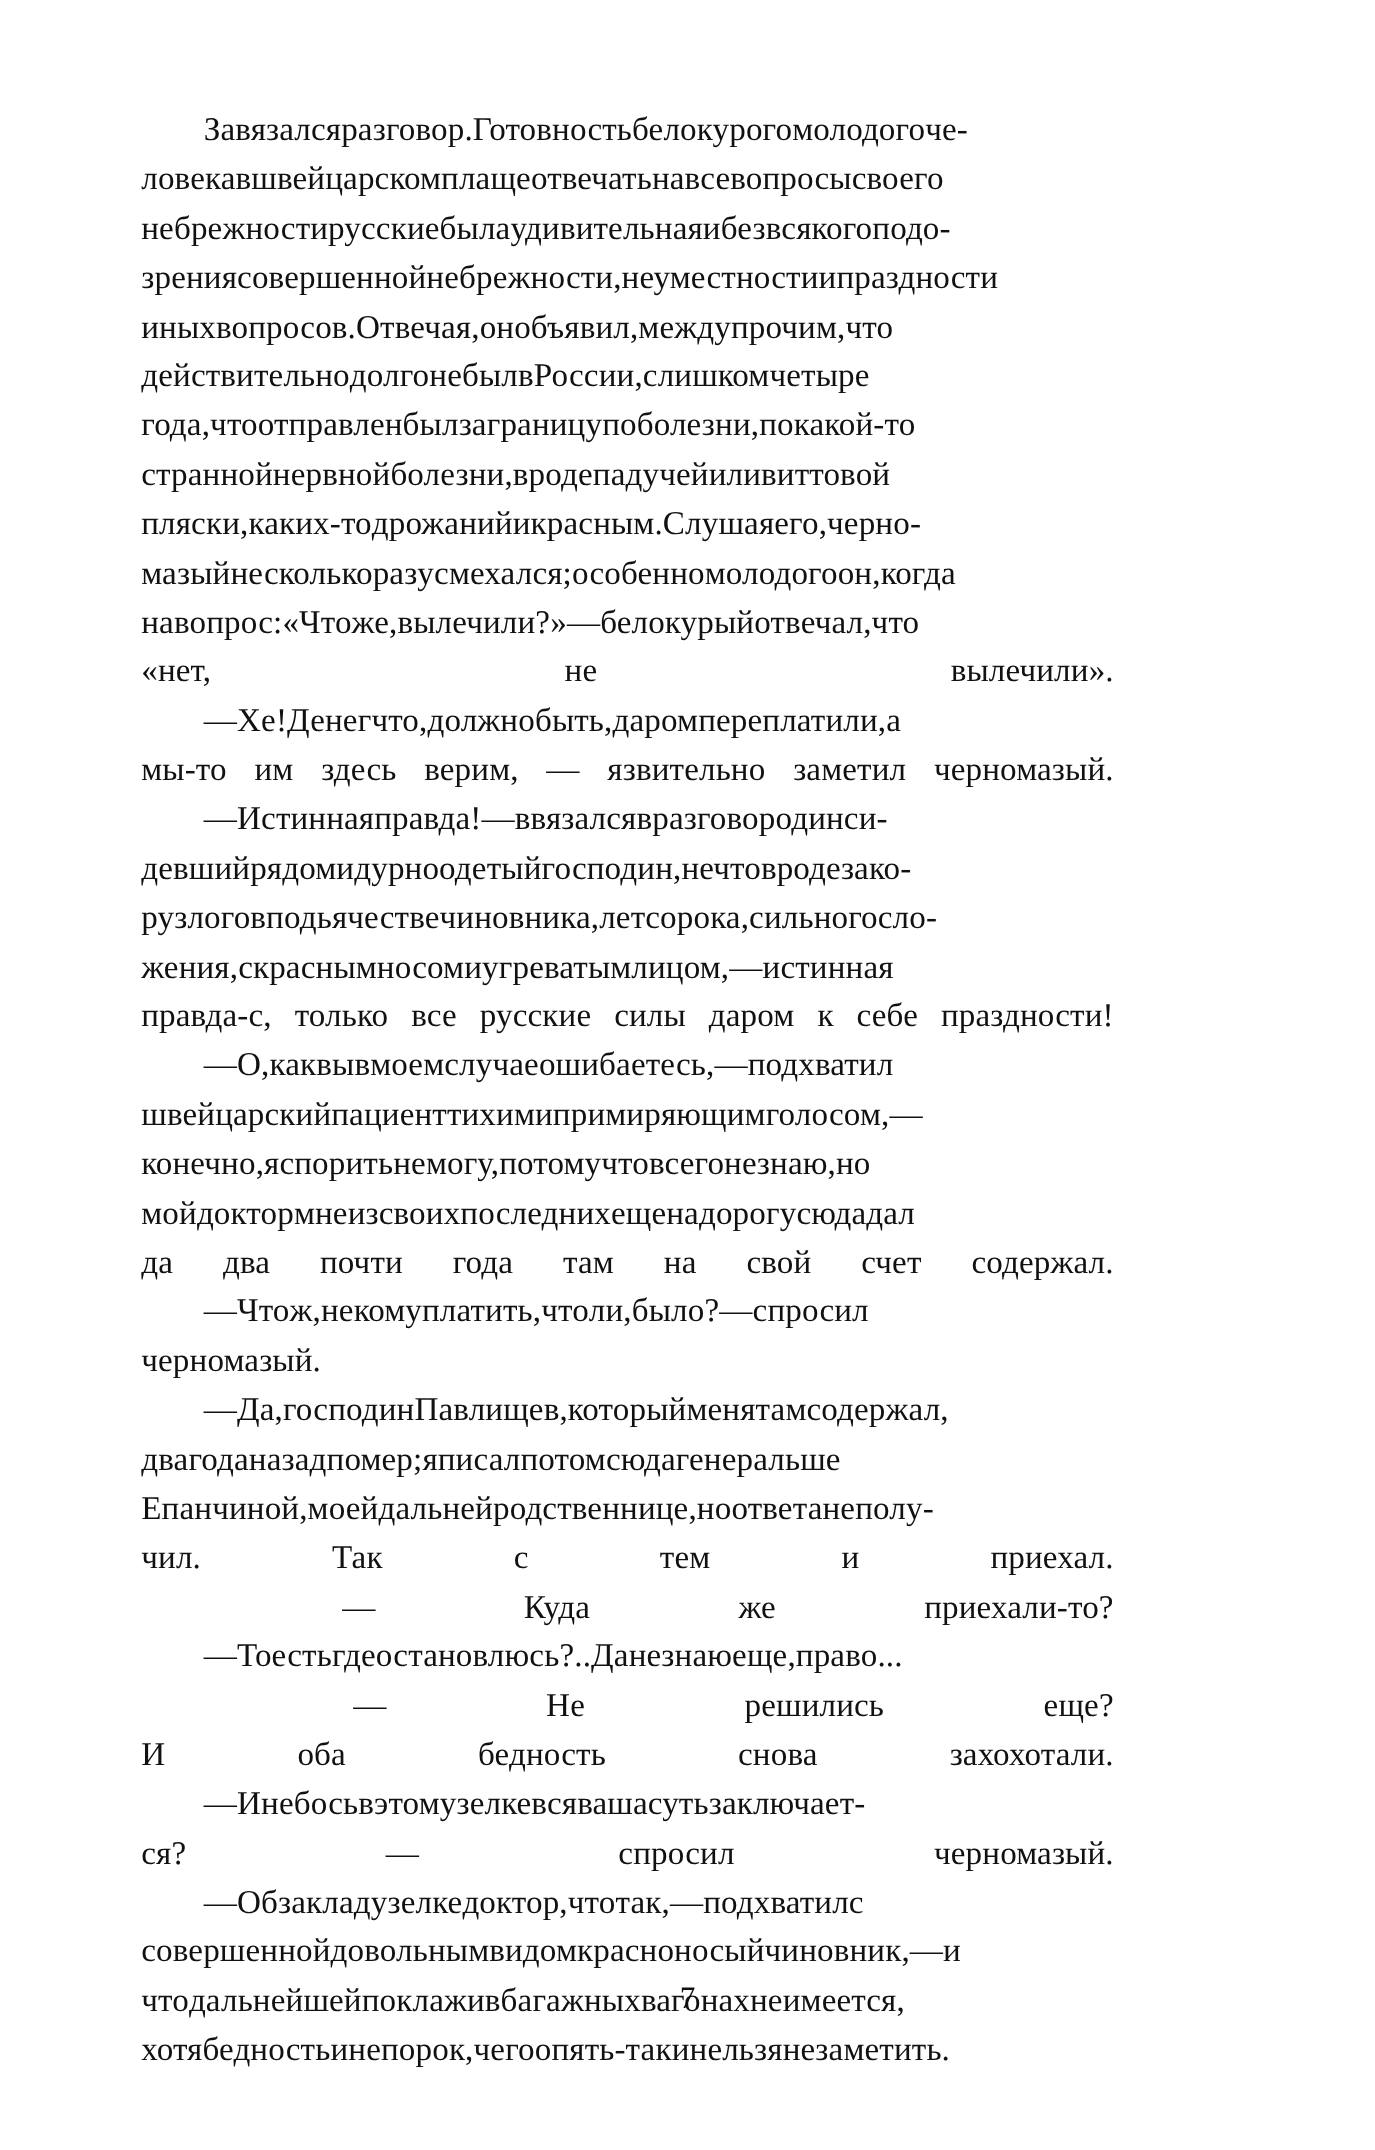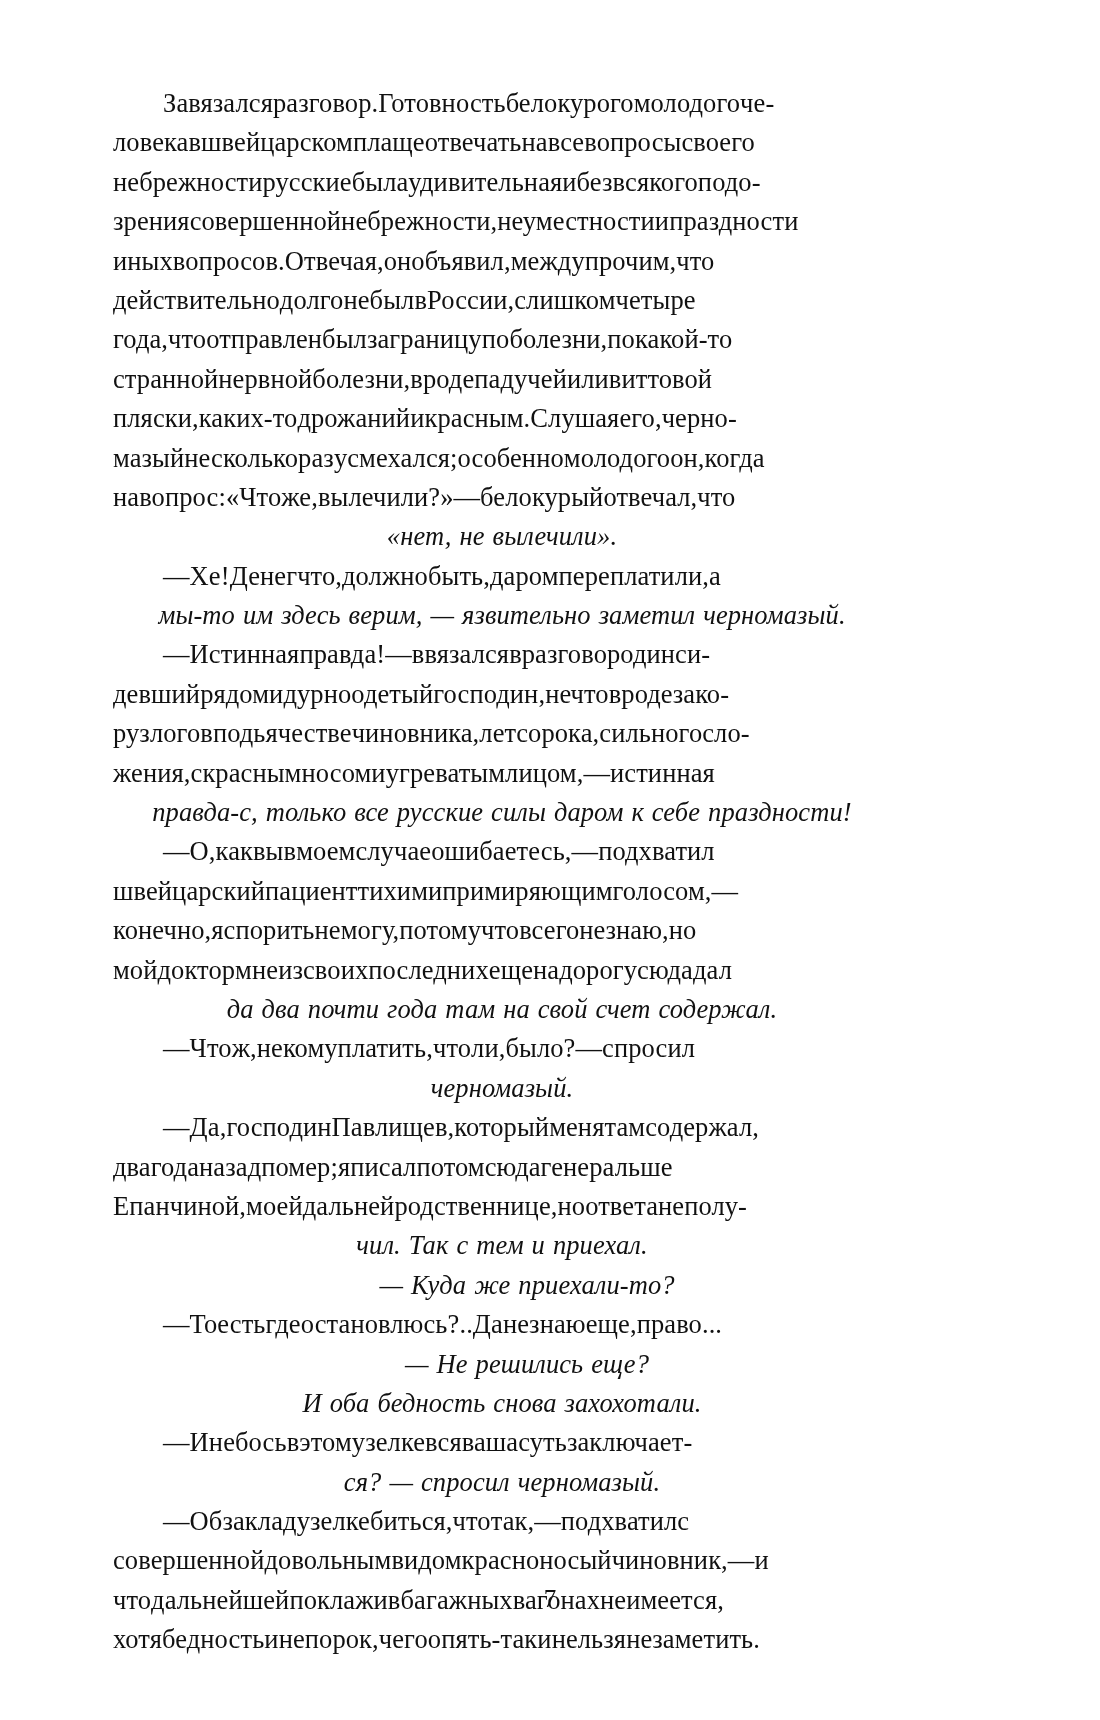--- a/index.html
+++ b/index.html
@@ -32,22 +32,21 @@
     height: 39.4px;
     color: #111111;
     white-space: pre;
     letter-spacing: 0.1px;
   }
   
   .line.just {
   }
   
   .line.last {
-    justify-content: center;
-    font-style: italic;
+    justify-content: space-between;
   }
   .line.last .w + .w { margin-left: 0.30em; }
   
   .line .indent {
     display: inline-block;
     width: 50px;
     flex: 0 0 auto;
   }
   .line.last .indent + .w { margin-left: 0; }
   .w {
@@ -99,19 +98,19 @@
       <div class="line just"><span class="indent"></span><span class="w">—</span><span class="w">Да,</span><span class="w">господин</span><span class="w">Павлищев,</span><span class="w">который</span><span class="w">меня</span><span class="w">там</span><span class="w">содержал,</span></div>
       <div class="line just"><span class="w">два</span><span class="w">года</span><span class="w">назад</span><span class="w">помер;</span><span class="w">я</span><span class="w">писал</span><span class="w">потом</span><span class="w">сюда</span><span class="w">генеральше</span></div>
       <div class="line just"><span class="w">Епанчиной,</span><span class="w">моей</span><span class="w">дальней</span><span class="w">родственнице,</span><span class="w">но</span><span class="w">ответа</span><span class="w">не</span><span class="w">полу-</span></div>
       <div class="line last"><span class="w">чил.</span><span class="w">Так</span><span class="w">с</span><span class="w">тем</span><span class="w">и</span><span class="w">приехал.</span></div>
       <div class="line last"><span class="indent"></span><span class="w">—</span><span class="w">Куда</span><span class="w">же</span><span class="w">приехали-то?</span></div>
       <div class="line just"><span class="indent"></span><span class="w">—</span><span class="w">То</span><span class="w">есть</span><span class="w">где</span><span class="w">остановлюсь?..</span><span class="w">Да</span><span class="w">не</span><span class="w">знаю</span><span class="w">еще,</span><span class="w">право...</span></div>
       <div class="line last"><span class="indent"></span><span class="w">—</span><span class="w">Не</span><span class="w">решились</span><span class="w">еще?</span></div>
       <div class="line last"><span class="w">И</span><span class="w">оба</span><span class="w">бедность</span><span class="w">снова</span><span class="w">захохотали.</span></div>
       <div class="line just"><span class="indent"></span><span class="w">—</span><span class="w">И</span><span class="w">небось</span><span class="w">в</span><span class="w">этом</span><span class="w">узелке</span><span class="w">вся</span><span class="w">ваша</span><span class="w">суть</span><span class="w">заключает-</span></div>
       <div class="line last"><span class="w">ся?</span><span class="w">—</span><span class="w">спросил</span><span class="w">черномазый.</span></div>
-      <div class="line just"><span class="indent"></span><span class="w">—</span><span class="w">Об</span><span class="w">заклад</span><span class="w">узелке</span><span class="w">биться,</span><span class="w">что</span><span class="w">так,</span><span class="w">—</span><span class="w">подхватил</span><span class="w">с</span></div>
+      <div class="line just"><span class="indent"></span><span class="w">—</span><span class="w">Об</span><span class="w">заклад</span><span class="w">узелке</span><span class="w">доктор,</span><span class="w">что</span><span class="w">так,</span><span class="w">—</span><span class="w">подхватил</span><span class="w">с</span></div>
       <div class="line just"><span class="w">совершенной</span><span class="w">довольным</span><span class="w">видом</span><span class="w">красноносый</span><span class="w">чиновник,</span><span class="w">—</span><span class="w">и</span></div>
       <div class="line just"><span class="w">что</span><span class="w">дальнейшей</span><span class="w">поклажи</span><span class="w">в</span><span class="w">багажных</span><span class="w">вагонах</span><span class="w">не</span><span class="w">имеется,</span></div>
       <div class="line just"><span class="w">хотя</span><span class="w">бедность</span><span class="w">и</span><span class="w">не</span><span class="w">порок,</span><span class="w">чего</span><span class="w">опять-таки</span><span class="w">нельзя</span><span class="w">не</span><span class="w">заметить.</span></div>
     </div>
   <div class="page-number">7</div>
 </div>
 
 </body></html>

